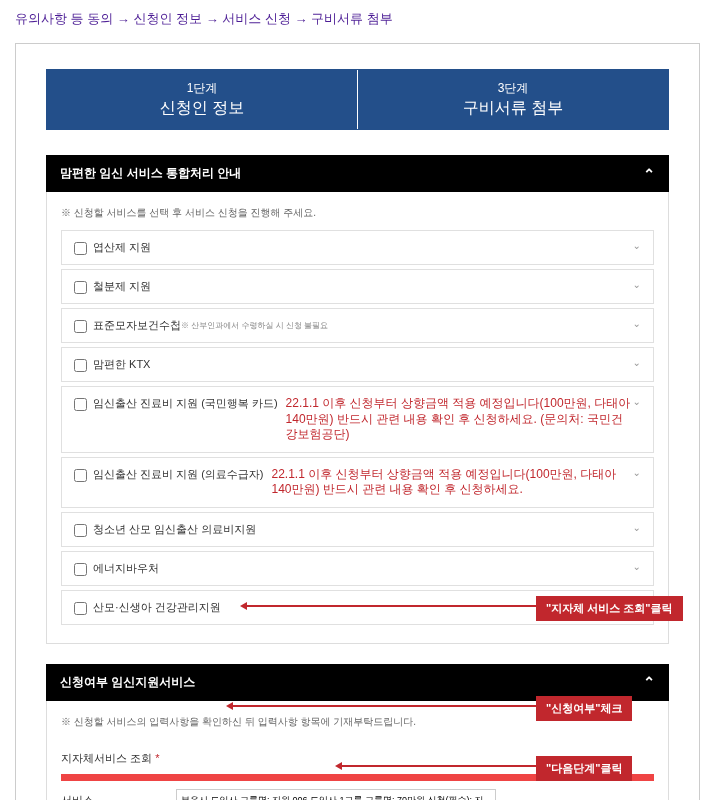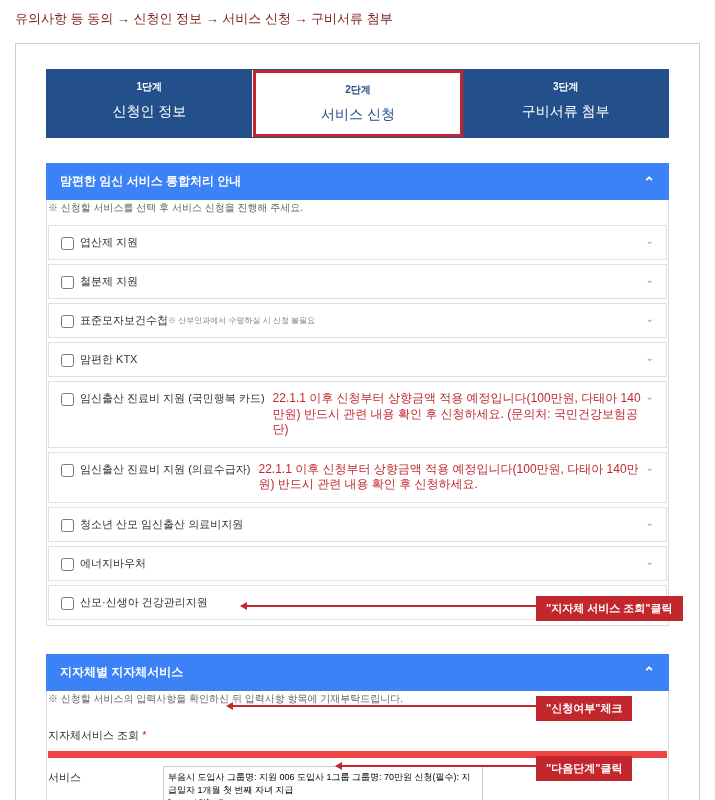--- a/index.html
+++ b/index.html
@@ -10,21 +10,21 @@
     body {
       font-family: "Malgun Gothic", "맑은 고딕", sans-serif;
       font-size: 12px;
       background: #fff;
       width: 715px;
       padding: 10px 15px;
     }
     .breadcrumb {
       font-size: 13px;
       margin-bottom: 15px;
-      color: #7f1d1d;
+      color: #4c1d95;
     }
     .page-container {
       border: 1px solid #ccc;
       padding: 25px 30px 30px 30px;
       position: relative;
     }
     .step-tabs {
       display: flex;
       border: 1px solid #234f8a;
       margin-bottom: 25px;
@@ -38,48 +38,48 @@
       border-right: 1px solid #fff;
     }
     .step-tab:last-child {
       border-right: none;
     }
     .step-tab.active {
       background: #fff;
       color: #234f8a;
     }
     .step-title {
-      font-weight: bold;
-      font-size: 10px;
+      font-weight: normal;
+      font-size: 12px;
     }
     .step-sub {
-      font-size: 14px;
-      margin-top: 9px;
+      font-size: 16px;
+      margin-top: 1px;
     }
     .highlight-step {
       border: 3px solid #c1272d;
     }
     .section-header {
-      background: #3b82f6;
+      background: #000000;
       color: #fff;
       padding: 10px 14px;
       font-weight: bold;
       font-size: 12px;
       display: flex;
       justify-content: space-between;
       align-items: center;
     }
     .chevron {
       font-size: 14px;
     }
     .section-body {
       border: 1px solid #ddd;
       border-top: none;
-      padding: 1px;
-      margin-bottom: 28px;
+      padding: 14px;
+      margin-bottom: 20px;
     }
     .notice-text {
       font-size: 10px;
       color: #666;
       margin-bottom: 10px;
     }
     .service-item {
       display: flex;
       align-items: flex-start;
       border: 1px solid #e0e0e0;
@@ -184,24 +184,20 @@
 
 <div class="breadcrumb">유의사항 등 동의 → 신청인 정보 → 서비스 신청 → 구비서류 첨부</div>
 
 <div class="page-container">
 
   <div class="step-tabs">
     <div class="step-tab">
       <div class="step-title">1단계</div>
       <div class="step-sub">신청인 정보</div>
     </div>
-    <div class="step-tab active highlight-step">
-      <div class="step-title">2단계</div>
-      <div class="step-sub">서비스 신청</div>
-    </div>
     <div class="step-tab">
       <div class="step-title">3단계</div>
       <div class="step-sub">구비서류 첨부</div>
     </div>
   </div>
 
   <div class="section-header">
     <span>맘편한 임신 서비스 통합처리 안내</span>
     <span class="chevron">⌃</span>
   </div>
@@ -262,21 +258,21 @@
     </div>
 
     <div class="service-item">
       <input type="checkbox" style="">
       <span class="service-label">산모·신생아 건강관리지원</span>
       <span class="item-chevron">⌄</span>
     </div>
   </div>
 
   <div class="section-header">
-    <span>지자체별 지자체서비스</span>
+    <span>신청여부 임신지원서비스</span>
     <span class="chevron">⌃</span>
   </div>
   <div class="section-body">
     <div class="notice-text">※ 신청할 서비스의 입력사항을 확인하신 뒤 입력사항 항목에 기재부탁드립니다.</div>
 
     <div class="form-row">
       <div class="form-label">
         <span>지자체서비스 조회</span>
         <span class="required">*</span>
       </div>

